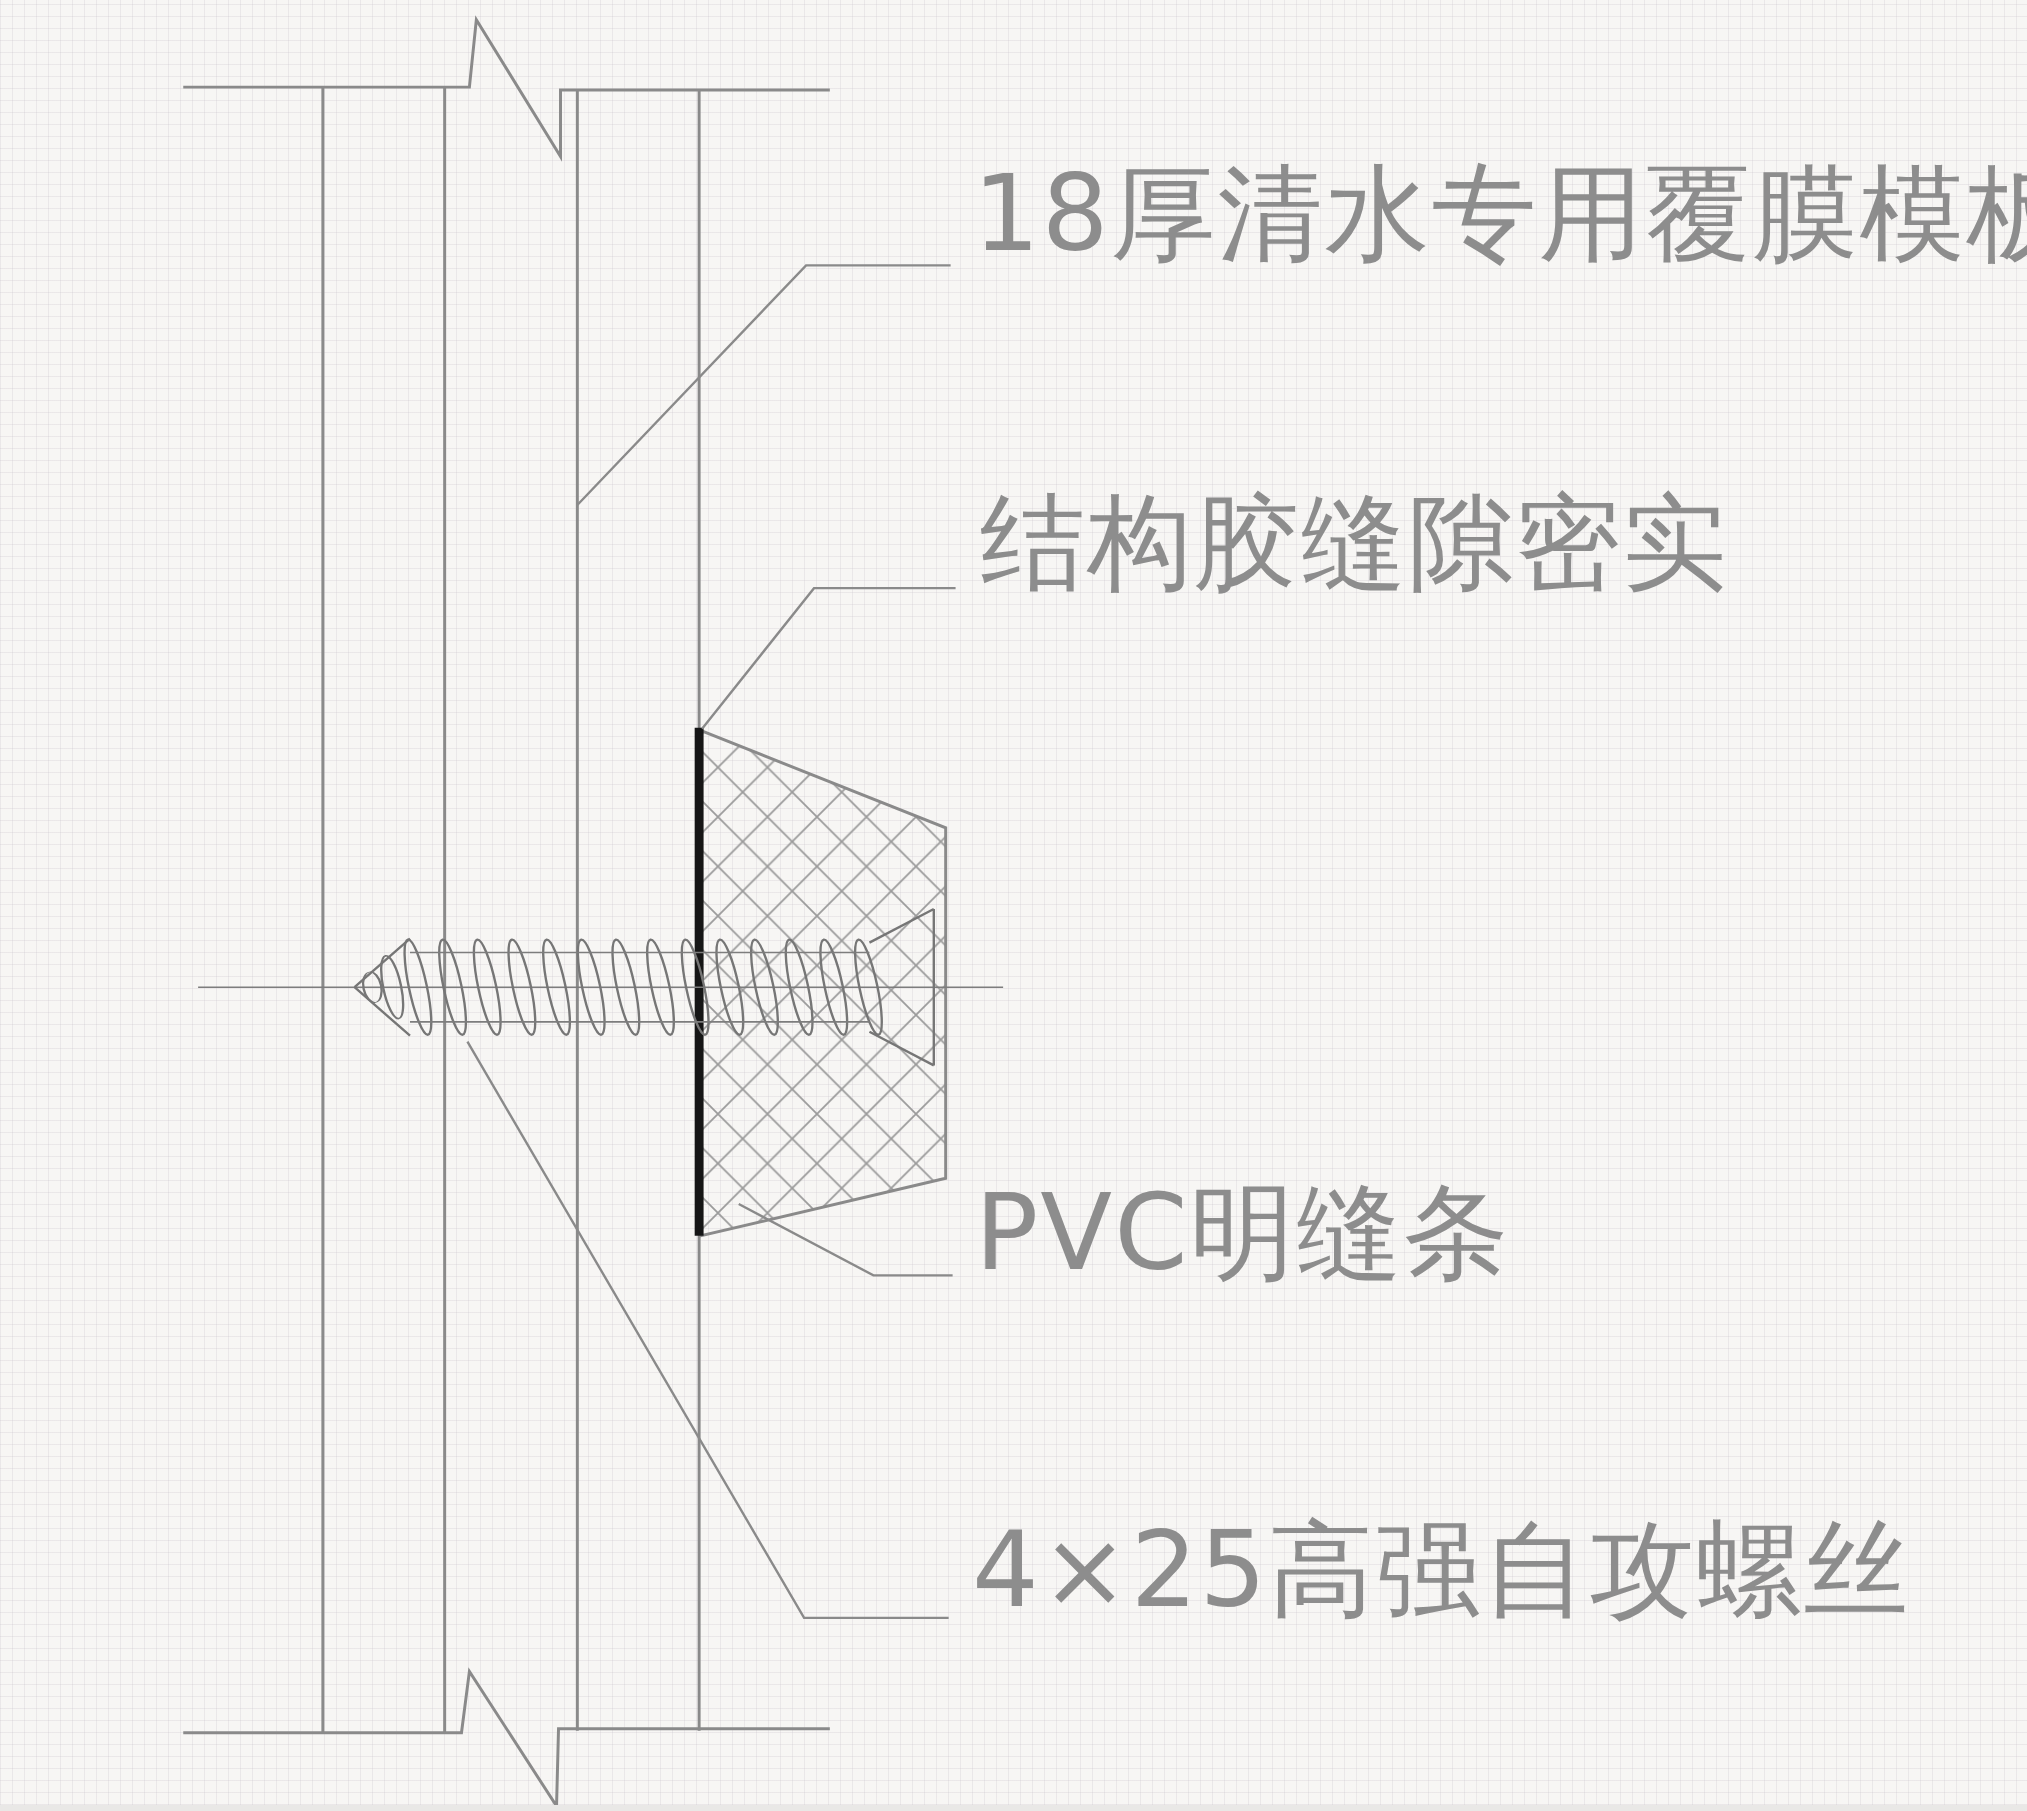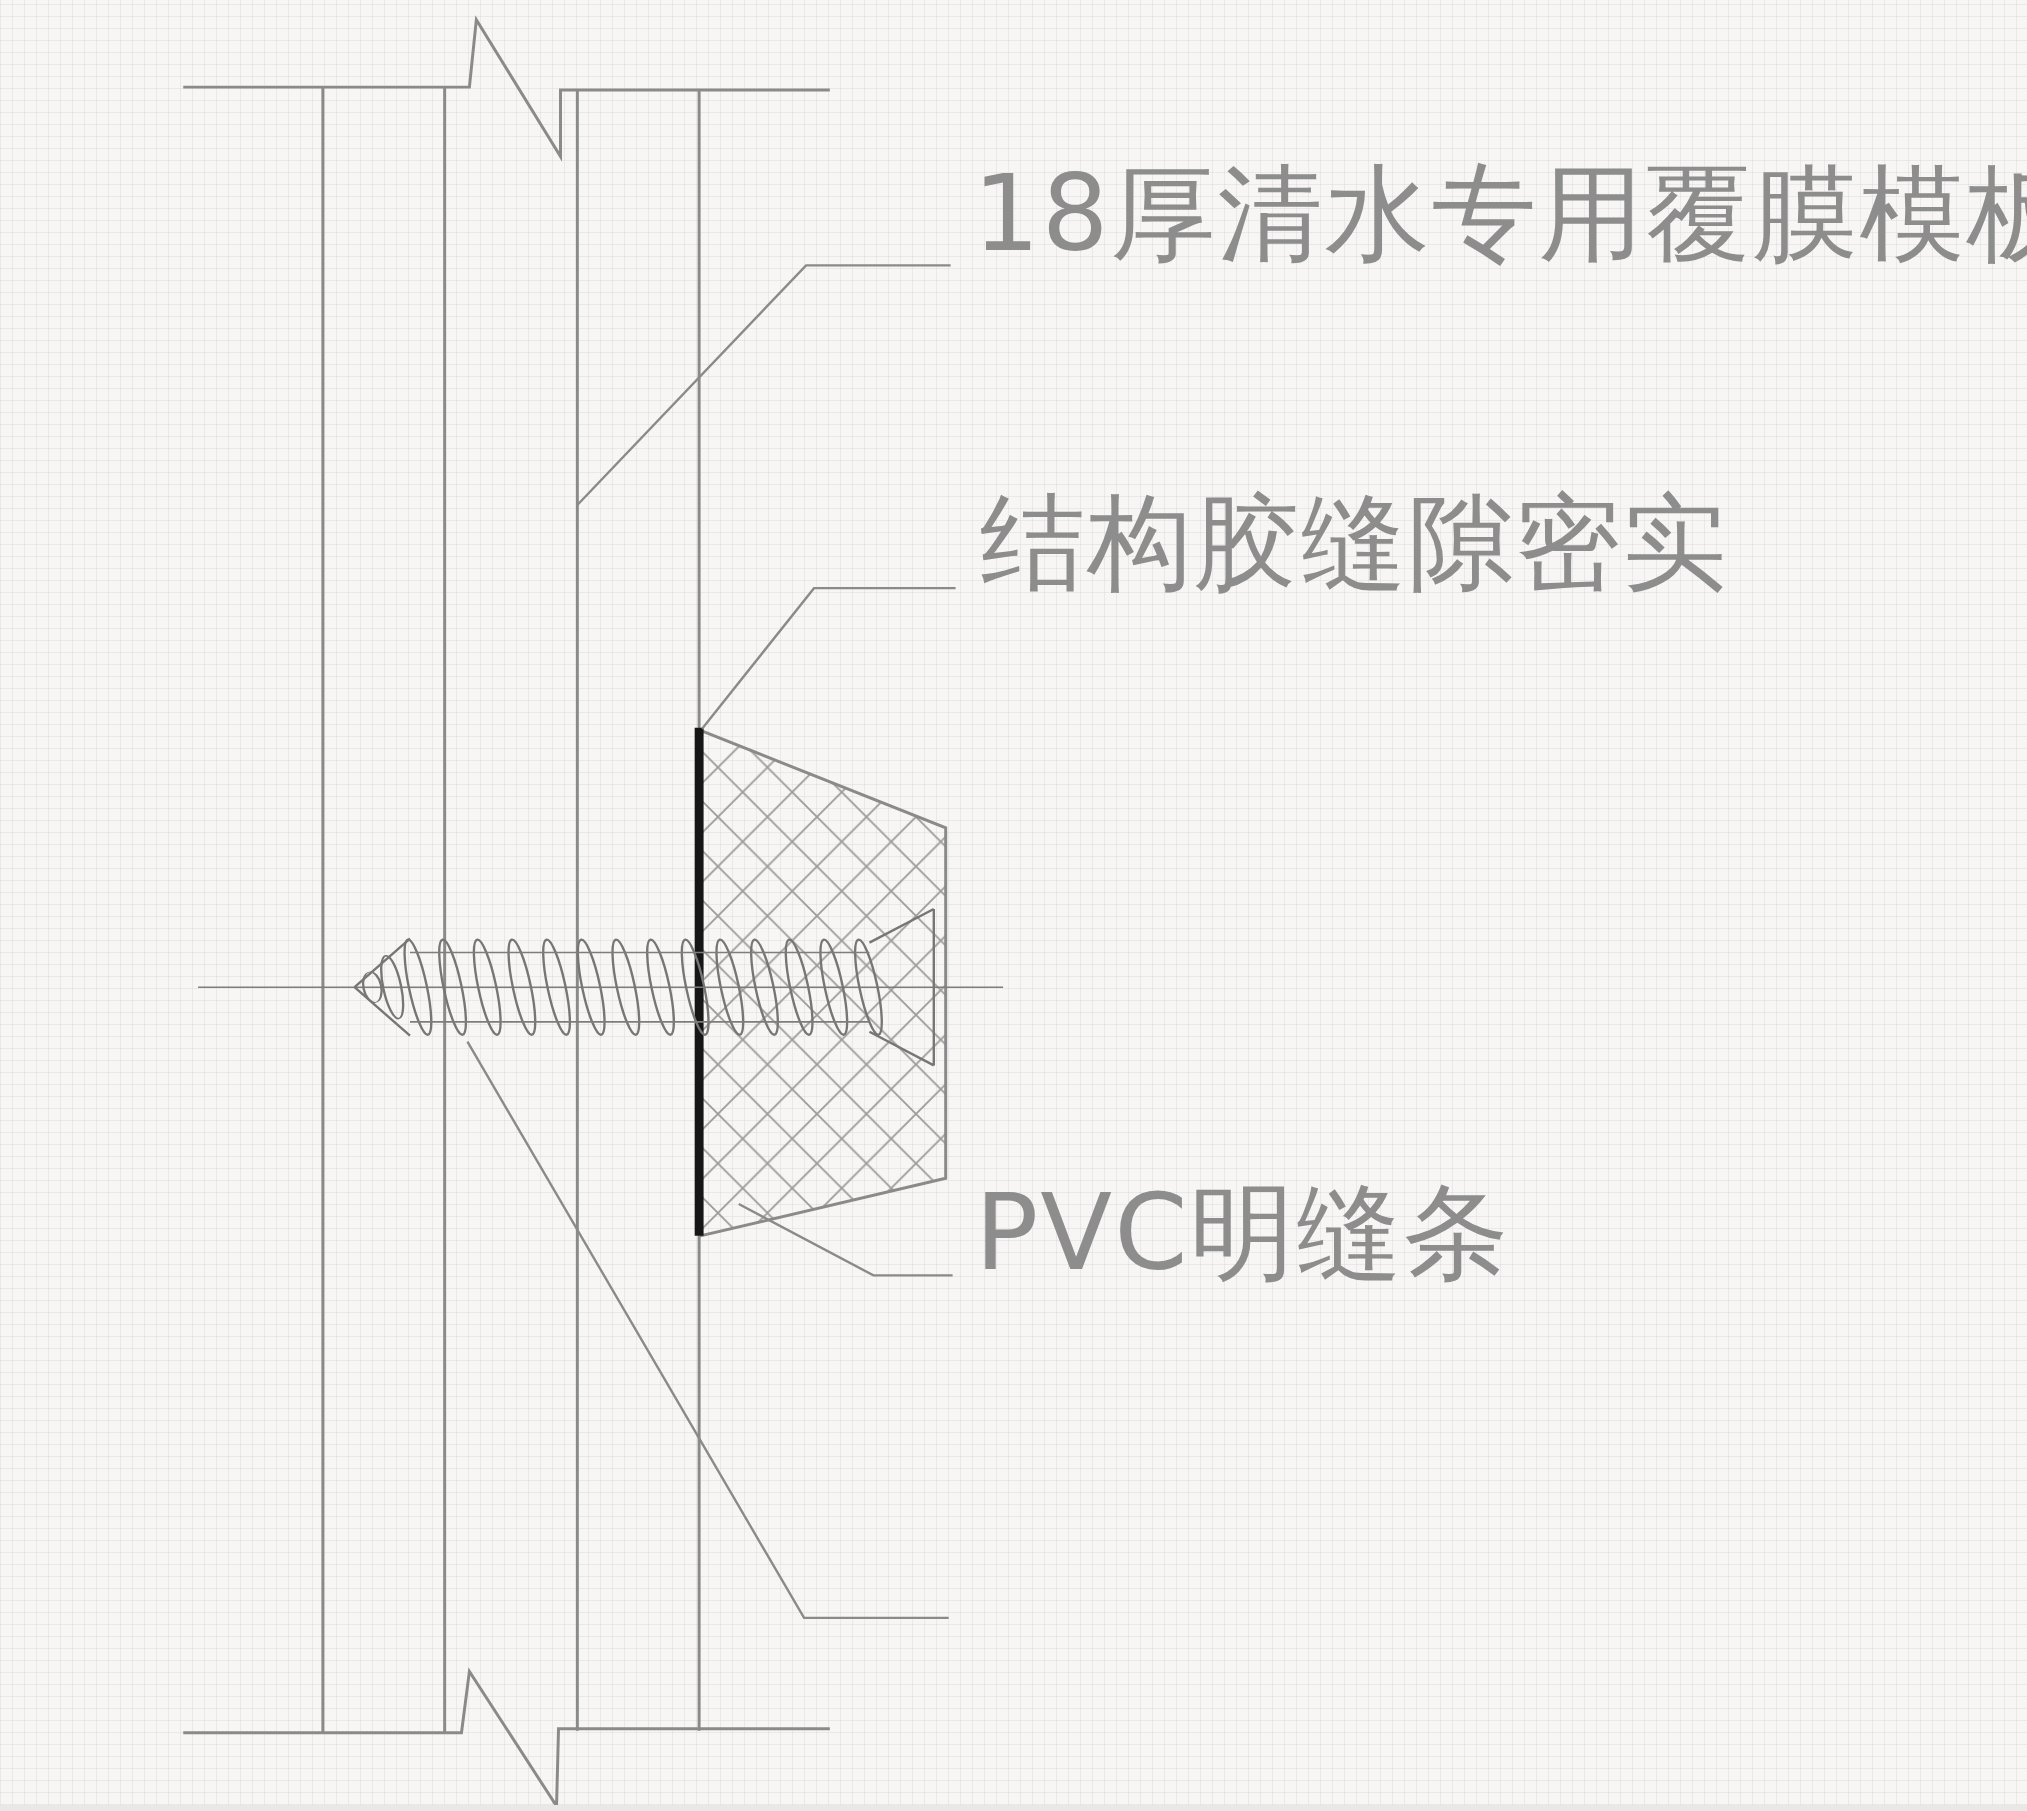--- a/index.html
+++ b/index.html
@@ -89,15 +89,16 @@
       <polyline class="leader" points="583,510 814,268 960,268"></polyline>
       <polyline class="leader" points="709,736 822,594 965,594"></polyline>
       <polyline class="leader" points="746,1216 882,1288 962,1288"></polyline>
       <polyline class="leader" points="472,1052 812,1634 958,1634"></polyline>
     </g>
   </svg>
 
   <div class="cad-label" style="left:973px;top:162px;">18厚清水专用覆膜模板</div>
   <div class="cad-label" style="left:975px;top:1181px;">PVC明缝条</div>
   <div class="cad-label" style="left:980px;top:491px;">结构胶缝隙密实</div>
+  <div class="cad-label" style="left:972px;top:1518px;">4×25高强自攻螺丝</div>
 
 </div>
 
 
 </body></html>

